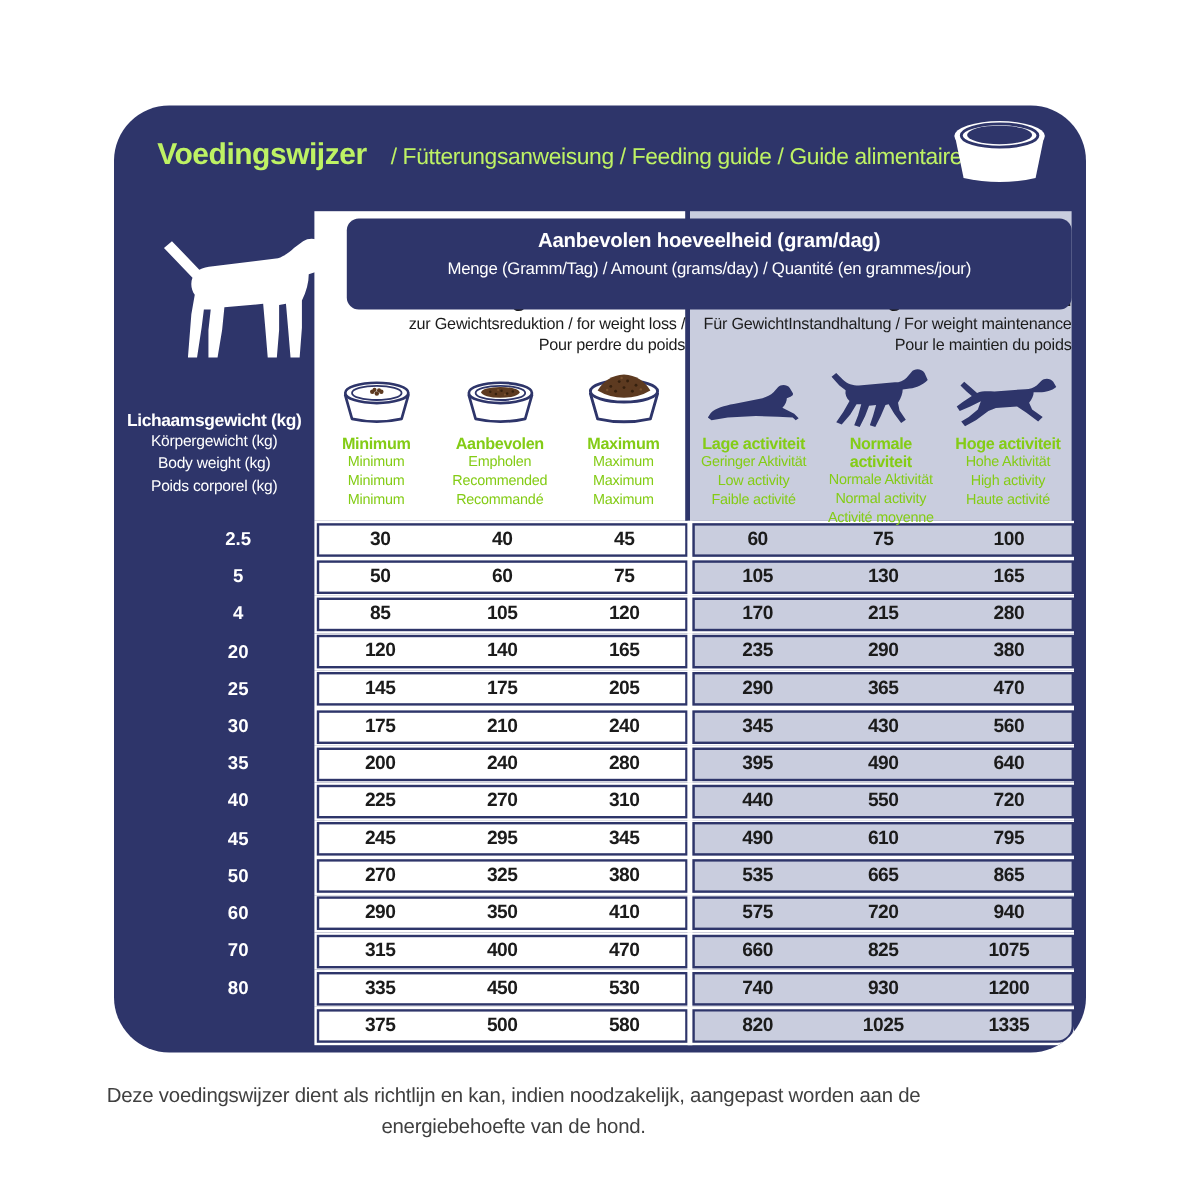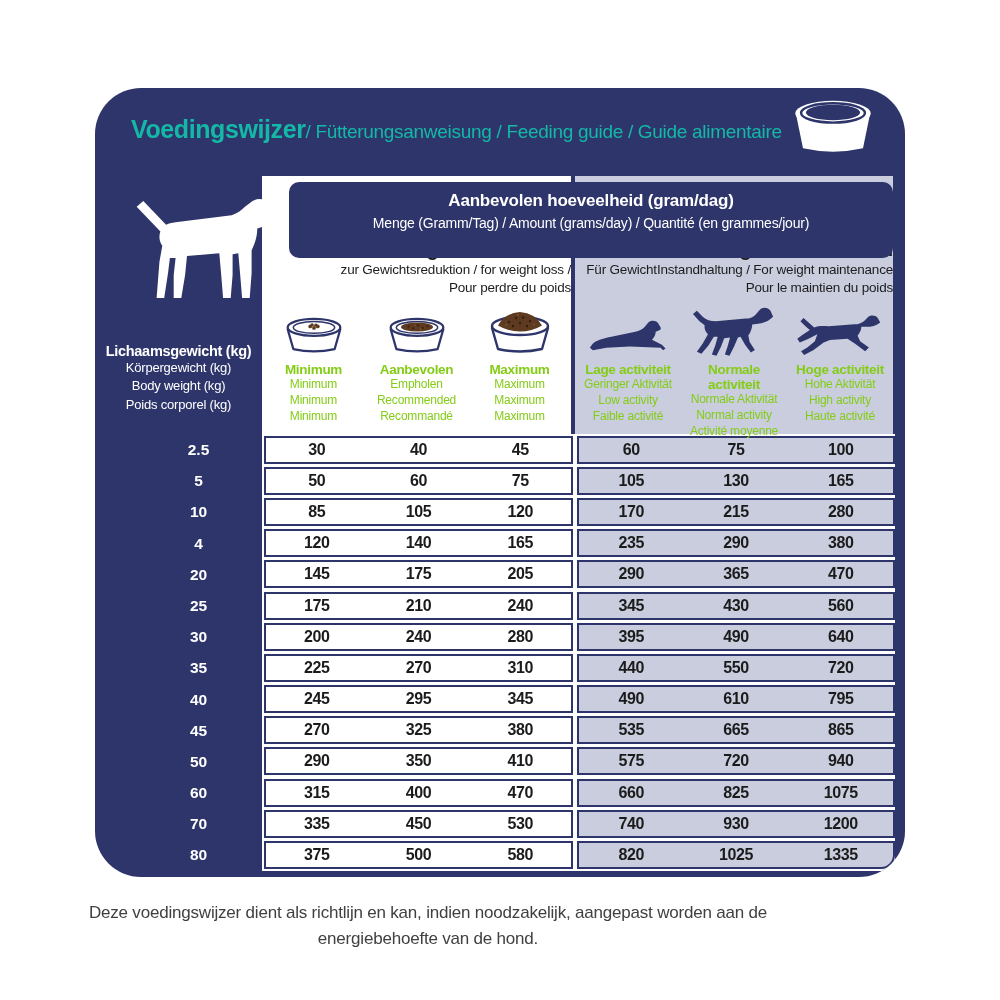--- a/index.html
+++ b/index.html
@@ -4,21 +4,21 @@
 <style>
   html,body{margin:0;padding:0;}
   body{
     width:1000px;height:1000px;position:relative;background:#ffffff;
     font-family:"Liberation Sans", sans-serif;
   }
   .container{
     position:absolute;left:95px;top:88px;width:810px;height:789px;
     background:#2e356a;border-radius:46px;overflow:hidden;
   }
-  .title-row{position:absolute;left:36px;top:27px;display:flex;align-items:baseline;gap:0;color:#14b8a6;white-space:nowrap;}
+  .title-row{position:absolute;left:36px;top:27px;display:flex;align-items:baseline;gap:20px;color:#bef264;white-space:nowrap;}
   .title-main{font-size:25px;font-weight:bold;letter-spacing:-0.4px;}
   .title-rest{font-size:19px;font-weight:400;letter-spacing:-0.3px;}
   .bowl-top{position:absolute;right:26px;top:8px;}
   .hero-dog{position:absolute;left:35px;top:105px;}
 
   .panel-white{position:absolute;left:167px;top:88px;width:309px;height:258px;background:#ffffff;}
   .panel-lav{position:absolute;left:480px;top:88px;width:318px;height:258px;background:#c9cdde;}
 
   .banner{
     position:absolute;left:194px;top:94px;width:604px;height:76px;background:#2e356a;
@@ -215,21 +215,20 @@
   <div class="weight-head">
     <div class="wh-bold">Lichaamsgewicht (kg)</div>
     <div class="wh-sub">Körpergewicht (kg)</div>
     <div class="wh-sub">Body weight (kg)</div>
     <div class="wh-sub">Poids corporel (kg)</div>
   </div>
 
   <div class="weights-col">
       <div class="wcell">2.5</div>
       <div class="wcell">5</div>
-      <div class="wcell">10</div>
       <div class="wcell">4</div>
       <div class="wcell">20</div>
       <div class="wcell">25</div>
       <div class="wcell">30</div>
       <div class="wcell">35</div>
       <div class="wcell">40</div>
       <div class="wcell">45</div>
       <div class="wcell">50</div>
       <div class="wcell">60</div>
       <div class="wcell">70</div>

